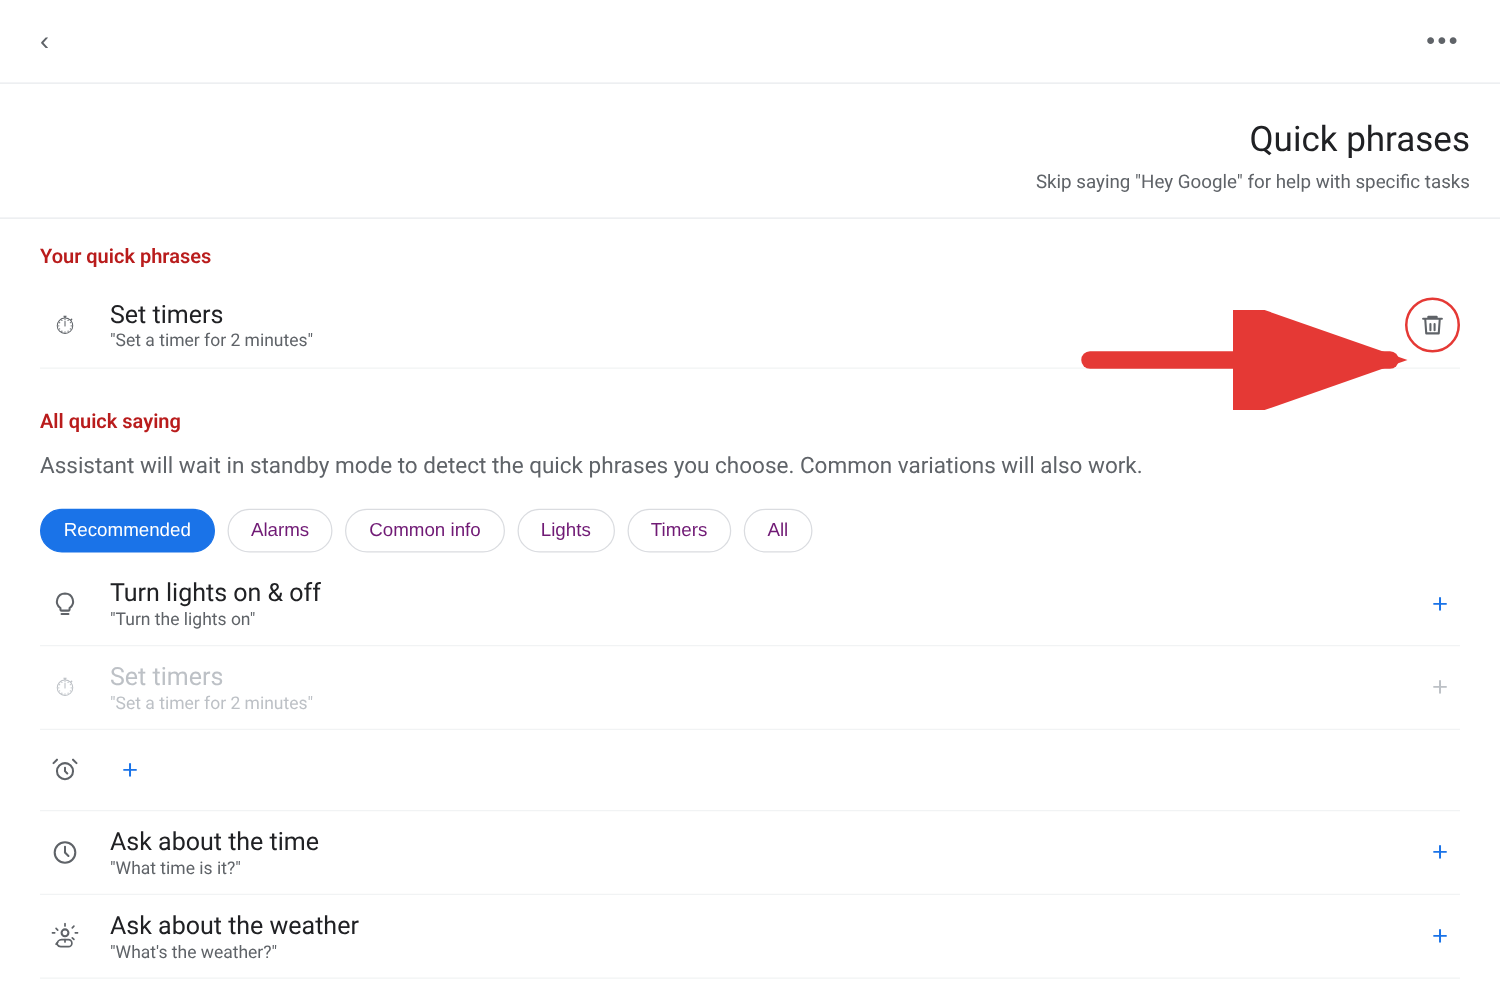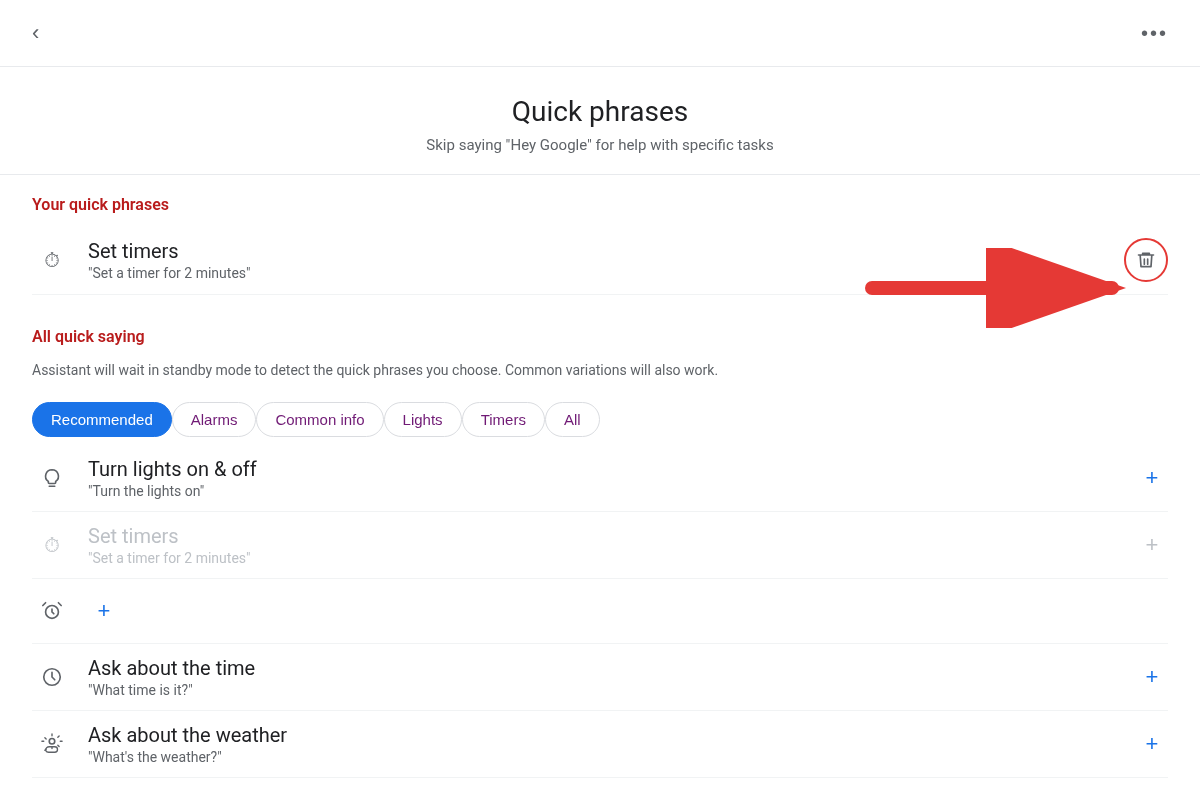--- a/index.html
+++ b/index.html
@@ -34,21 +34,21 @@
       color: #5f6368;
       font-size: 20px;
       background: none;
       border: none;
       padding: 4px 8px;
       letter-spacing: 2px;
     }
 
     
     .header {
-      text-align: center;
+      text-align: right;
       padding: 28px 24px 20px;
       border-bottom: 1px solid #e8eaed;
     }
     .header h1 {
       font-size: 28px;
       font-weight: 400;
       color: #202124;
       margin-bottom: 8px;
     }
     .header p {
@@ -132,28 +132,29 @@
       cursor: pointer;
       color: #1a73e8;
       font-size: 22px;
       flex-shrink: 0;
       background: none;
       border: none;
     }
 
     
     .description {
-      font-size: 14px;
+      font-size: 18px;
       color: #5f6368;
       padding: 4px 0 12px;
     }
 
     
     .filter-chips {
       display: flex;
+      gap: 10px;
       padding: 12px 0 8px;
       flex-wrap: wrap;
     }
     .chip {
       padding: 8px 18px;
       border-radius: 20px;
       font-size: 15px;
       cursor: pointer;
       border: 1px solid #dadce0;
       background: #fff;

